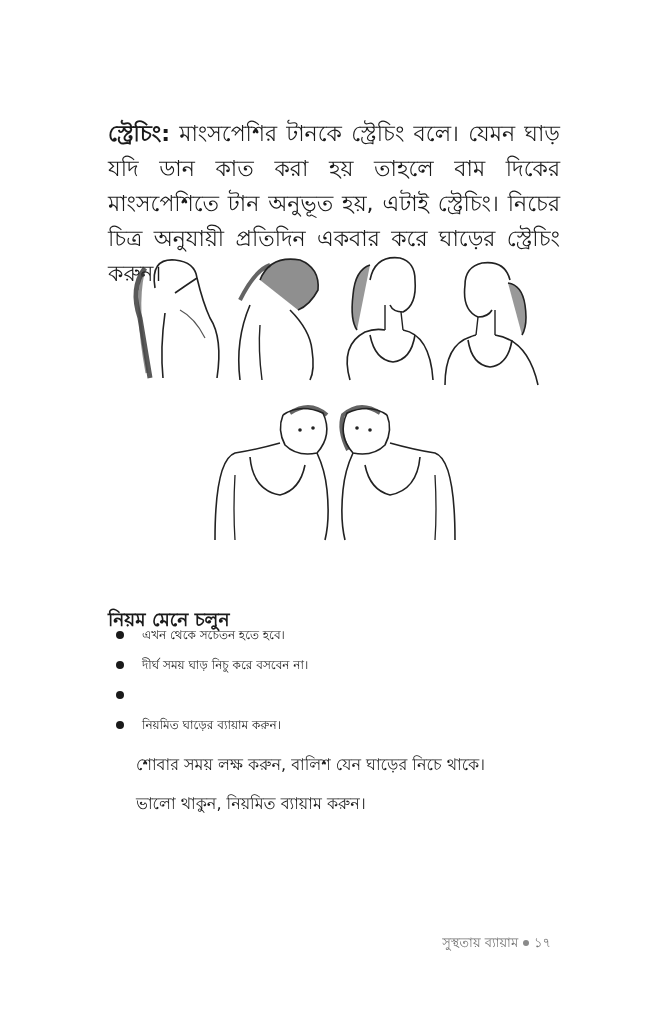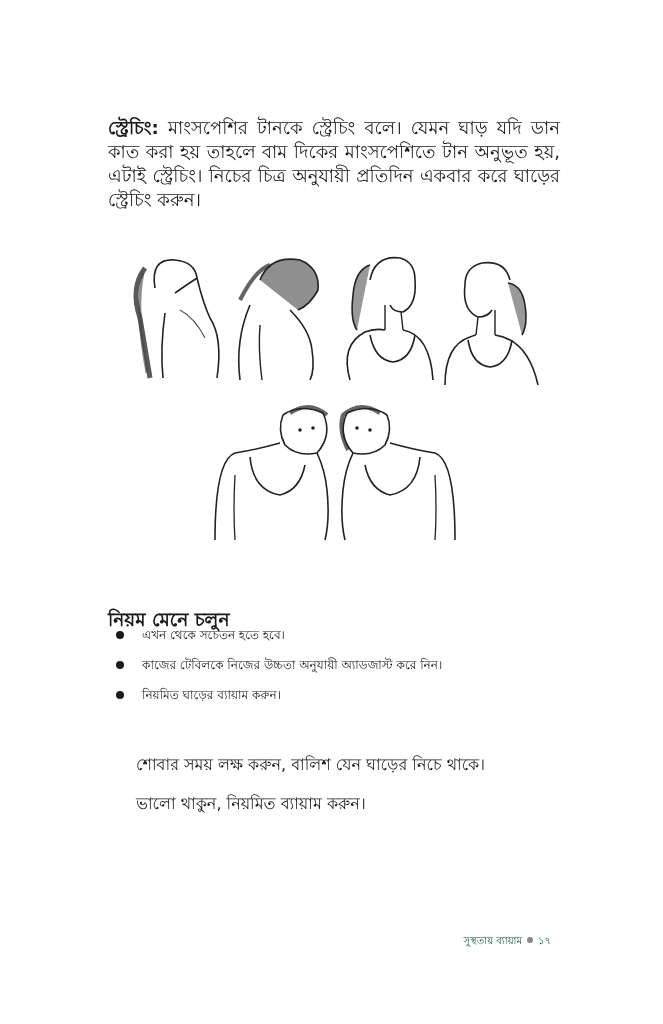--- a/index.html
+++ b/index.html
@@ -2,33 +2,33 @@
 <html><head>
 <meta charset="utf-8">
 <style>
   html, body { margin:0; padding:0; }
   body {
     width:663px; height:1024px; background:#ffffff; position:relative; overflow:hidden;
     font-family:"DejaVu Sans","Liberation Sans",sans-serif; color:#1a1a1a;
   }
   .para {
     position:absolute; left:108px; width:452px; top:116px;
-    font-size:18px; line-height:24px; text-align:justify; text-align-last:left;
+    font-size:22px; line-height:35px; text-align:justify; text-align-last:left;
   }
   .para b { font-weight:bold; }
   .figure { position:absolute; left:120px; top:240px; width:430px; height:320px; }
   .figure svg { position:absolute; }
   .heading {
     position:absolute; left:108px; top:606px; font-size:18.5px; font-weight:bold;
   }
   .bullets { position:absolute; left:110px; top:620px; margin:0; padding:0; list-style:none; }
   .bullets li { position:relative; padding-left:32px; font-size:12px; line-height:30px; height:30px; white-space:nowrap; }
   .bullets li .dot { position:absolute; left:6px; top:11px; width:8px; height:8px; border-radius:50%; background:#1a1a1a; }
   .line { position:absolute; left:108px; font-size:16px; white-space:nowrap;margin-left:28px; }
-  .footer { position:absolute; right:112px; top:933px; font-size:10px; color:#14532d; white-space:nowrap; }
+  .footer { position:absolute; right:112px; top:933px; font-size:13px; color:#737373; white-space:nowrap; }
   .footer .fdot { display:inline-block; width:6px; height:6px; border-radius:50%; background:#8a8a8a; margin:0 5px 2px 5px; vertical-align:middle; }
 </style>
 </head>
 <body>
 
 <div class="para"><b>স্ট্রেচিং:</b><span> মাংসপেশির টানকে স্ট্রেচিং বলে। যেমন ঘাড় যদি ডান কাত করা হয় তাহলে বাম দিকের মাংসপেশিতে টান অনুভূত হয়, এটাই স্ট্রেচিং। নিচের চিত্র অনুযায়ী প্রতিদিন একবার করে ঘাড়ের স্ট্রেচিং করুন।</span></div>
 
 <div class="figure">
 
   <svg style="left:5px;top:8px" width="100" height="135" viewBox="0 0 100 135">
@@ -80,21 +80,22 @@
     <path d="M23 58 Q15 75 13 95 Q10 125 15 145" fill="none" stroke="#222" stroke-width="1.6"></path>
     <path d="M90 62 Q87 95 60 100 Q40 95 35 70" fill="none" stroke="#222" stroke-width="1.6"></path>
     <path d="M105 80 Q107 115 105 145" fill="none" stroke="#222" stroke-width="1.3"></path>
   </svg>
 </div>
 
 <div class="heading">নিয়ম মেনে চলুন</div>
 
 <ul class="bullets">
   <li><span class="dot"></span><span>এখন থেকে সচেতন হতে হবে।</span></li>
-  <li><span class="dot"></span><span>কাজের টেবিলকে নিজের উচ্চতা অনুযায়ী অ্যাডজাস্ট করে নিন।</span></li>
+  <li><span class="dot"></span><span>দীর্ঘ সময় ঘাড় নিচু করে বসবেন না।</span></li>
+  <li><span class="dot"></span></li>
   <li><span class="dot"></span><span>নিয়মিত ঘাড়ের ব্যায়াম করুন।</span></li>
 </ul>
 
 <div class="line" style="top:752px">শোবার সময় লক্ষ করুন, বালিশ যেন ঘাড়ের নিচে থাকে।</div>
 <div class="line" style="top:791px">ভালো থাকুন, নিয়মিত ব্যায়াম করুন।</div>
 
 <div class="footer">
   <span>সুস্থতায় ব্যায়াম</span><span class="fdot"></span><span>১৭</span>
 </div>
 

